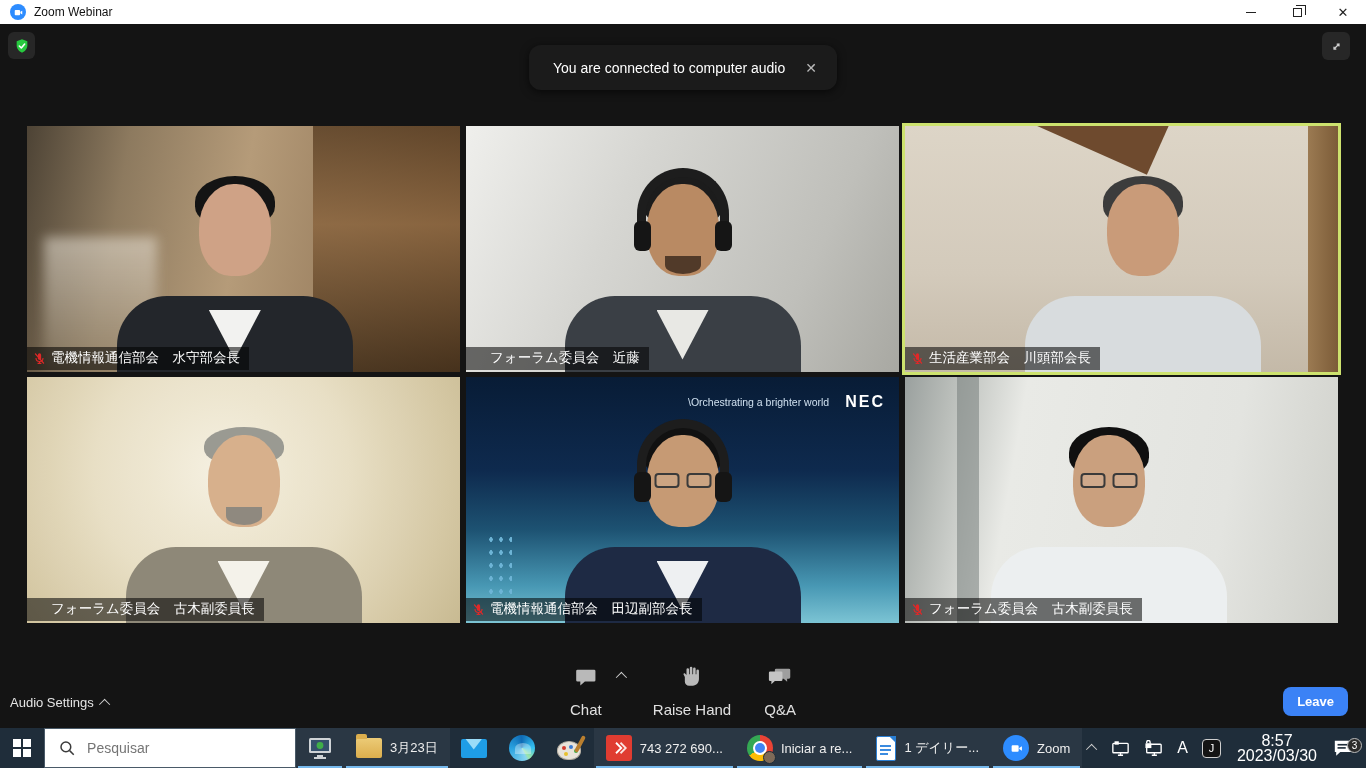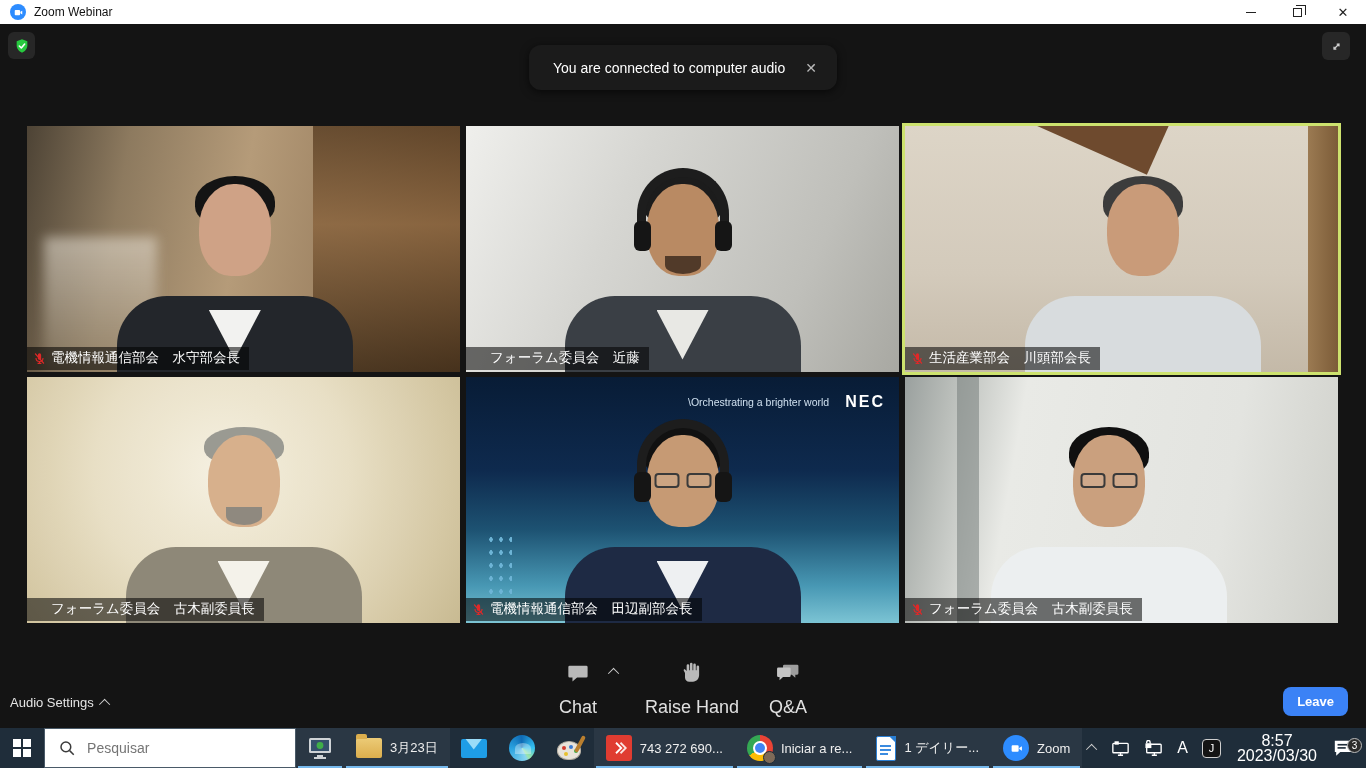--- a/index.html
+++ b/index.html
@@ -90,21 +90,21 @@
   .name-tag.nomic { padding-left:24px;margin-top:40px; }
 
   
   .ctl-audio { position:absolute; left:10px; bottom:18px; color:#e4e4e4; font-size:13px;
                display:flex; align-items:center; gap:8px; cursor:pointer; }
   .chev { width:8px; height:8px; border-left:1.6px solid #cfcfcf; border-top:1.6px solid #cfcfcf;
           transform:rotate(45deg) translateY(2px); display:inline-block; }
   .ctl-center { position:absolute; bottom:10px; left:50%; transform:translateX(-50%);
                 display:flex; align-items:flex-end; gap:26px; }
   .ctl-item { display:flex; flex-direction:column; align-items:center; gap:13px; color:#e0e0e0;
-              font-size:18px; cursor:pointer; min-width:46px;text-align:right; }
+              font-size:15px; cursor:pointer; min-width:46px;text-align:right; }
   .chat-wrap { display:flex; align-items:flex-start; gap:10px; }
   .chat-wrap .chev { margin-top:6px; }
   .leave-btn { position:absolute; right:18px; bottom:12px; background:#3b82f6; color:#fff; font-weight:bold;
                font-size:13px; border:none; border-radius:8px; padding:7px 14px; cursor:pointer; }
 
   
   .taskbar { position:absolute; bottom:0; left:0; right:0; height:40px; background:#1f2d3a;
              display:flex; align-items:stretch; z-index:40; }
   .tb-btn { display:flex; align-items:center; justify-content:center; padding:0 11px; position:relative; cursor:pointer; }
   .tb-btn.labeled { gap:8px; padding:0 12px; }

